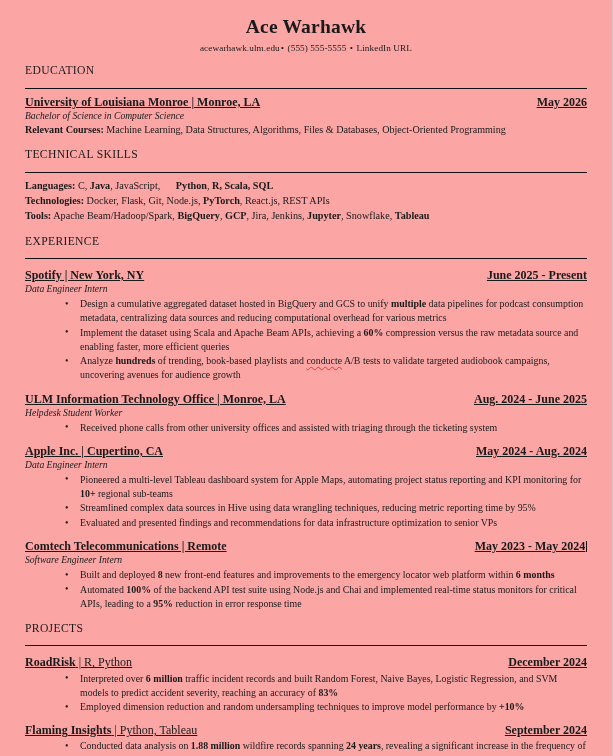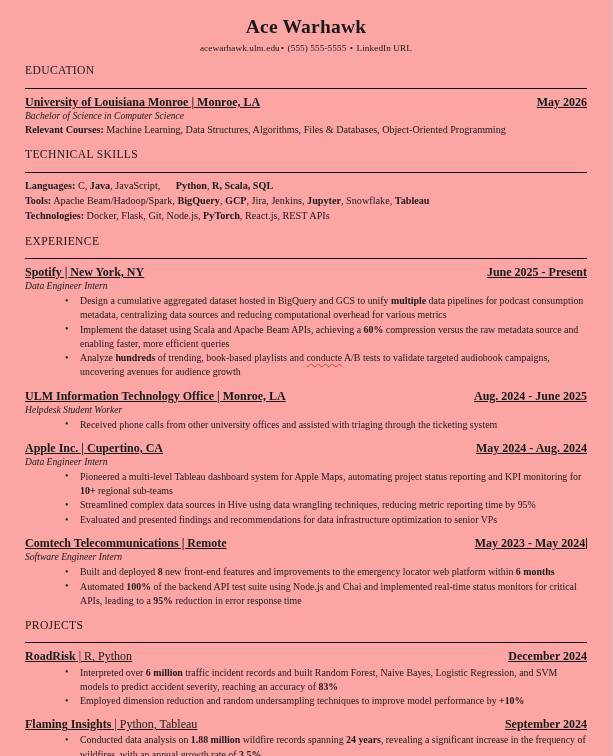--- a/index.html
+++ b/index.html
@@ -97,21 +97,21 @@
   }
   ul.bullets li::before {
     content: "\2022";
     position: absolute;
     left: 0;
     top: -0.5px;
     font-size: 10px;
   }
 
   .entry-block { margin-top: 8px; }
-  .entry-block.first { margin-top: 2px; }
+  .entry-block.first { margin-top: 8px; }
 
   .skills-line {
     font-size: 10.2px;
     line-height: 1.5;
   }
   .skills-line b { font-weight: bold; }
 
   
   .misspelled {
     text-decoration: underline;
@@ -152,22 +152,22 @@
       </div>
       <div class="entry-sub">Bachelor of Science in Computer Science</div>
       <div class="entry-meta">
         <b>Relevant Courses:</b><span> Machine Learning,  Data Structures, Algorithms, Files &amp; Databases, Object-Oriented Programming</span>
       </div>
     </div>
 
     <div class="section-heading">TECHNICAL SKILLS</div>
     <div id="skills-list">
         <div class="skills-line"><b>Languages:</b><span> C, </span><span style="font-weight: bold;">Java</span><span>, JavaScript, </span><span style="font-weight: bold; padding-left: 13px;">Python</span><span>, </span><span style="font-weight: bold;">R, Scala, SQL</span></div>
+        <div class="skills-line"><b>Technologies:</b><span> Docker, Flask, Git, Node.js, </span><span style="font-weight: bold;">PyTorch</span><span>, React.js, REST APIs</span></div>
         <div class="skills-line"><b>Tools:</b><span> Apache Beam/Hadoop/Spark, </span><span style="font-weight: bold;">BigQuery</span><span>, </span><span style="font-weight: bold;">GCP</span><span>, Jira, Jenkins, </span><span style="font-weight: bold;">Jupyter</span><span>, Snowflake, </span><span style="font-weight: bold;">Tableau</span></div>
-        <div class="skills-line"><b>Technologies:</b><span> Docker, Flask, Git, Node.js, </span><span style="font-weight: bold;">PyTorch</span><span>, React.js, REST APIs</span></div>
       </div>
 
     <div class="section-heading">EXPERIENCE</div>
     <div id="experience-list">
         <div class="entry entry-block first">
           <div class="entry-head">
             <span class="entry-title">Spotify | New York, NY</span>
             <span class="entry-date">June 2025 - Present</span>
           </div>
           <div class="entry-sub">Data Engineer Intern</div>

